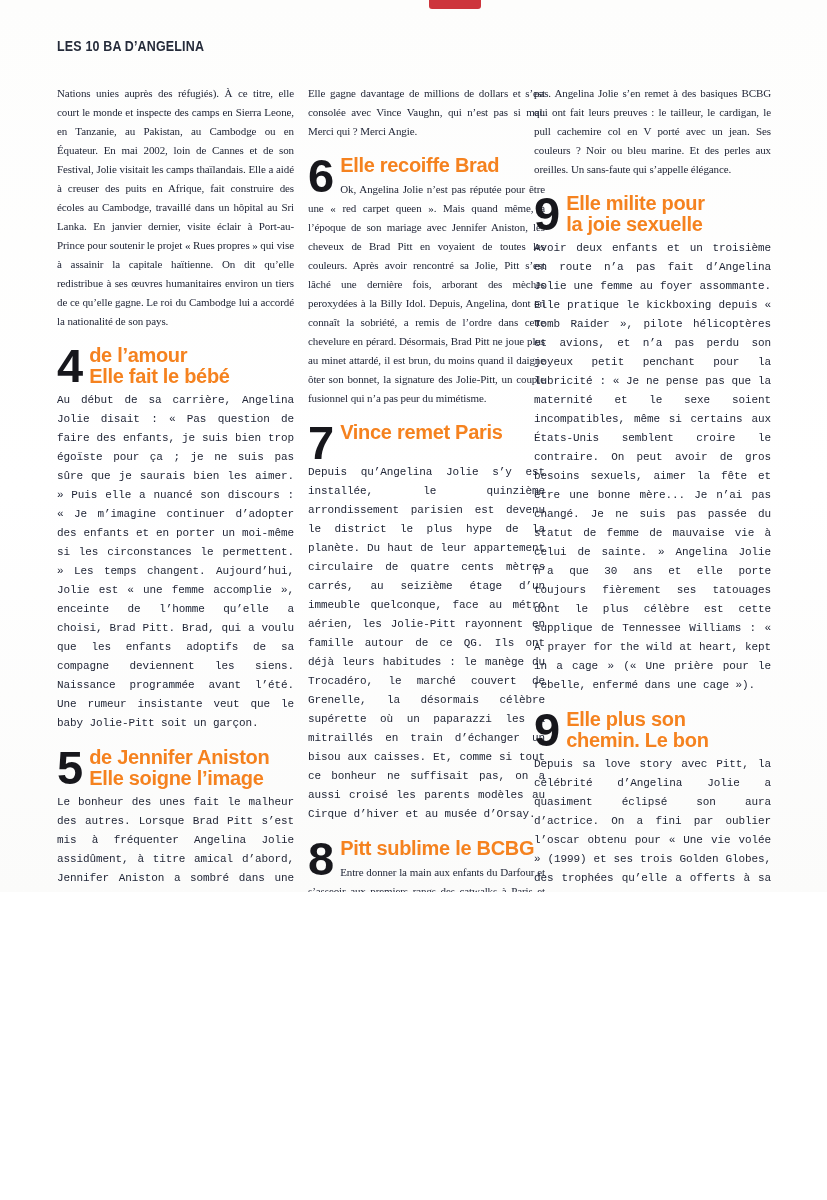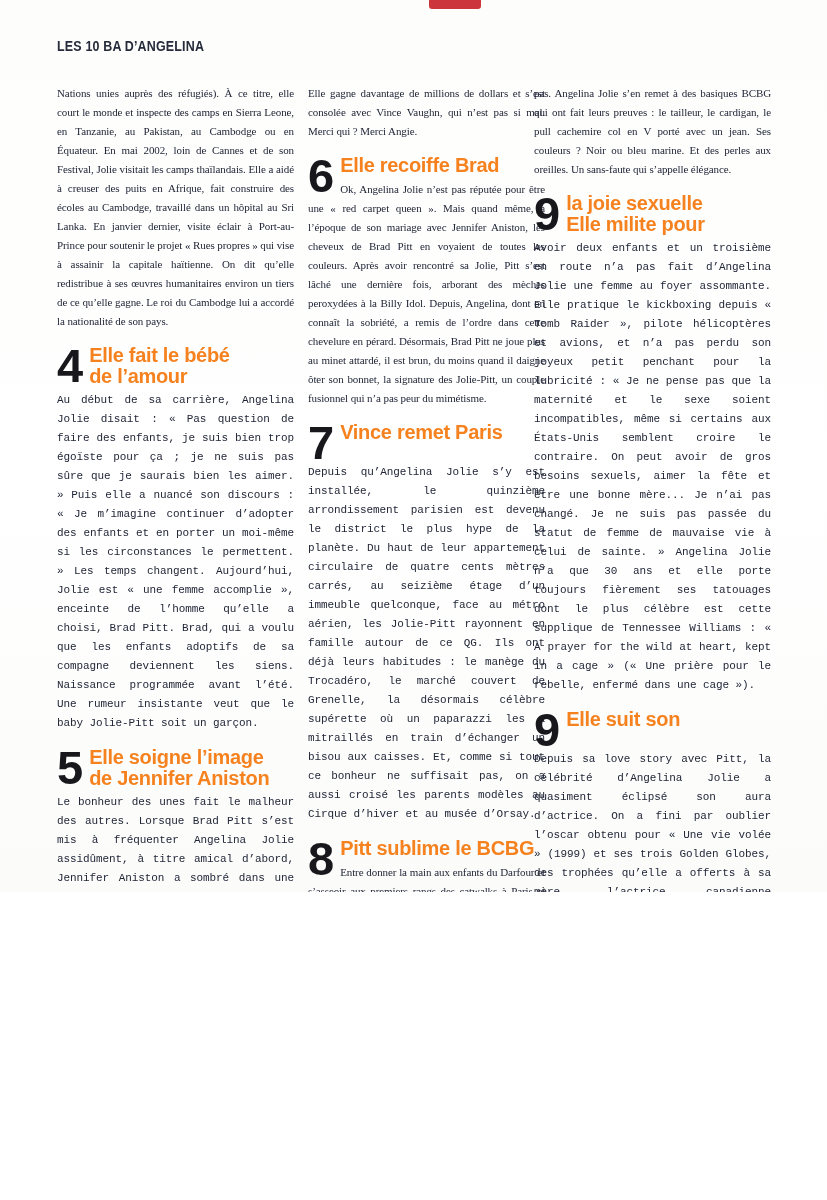--- a/index.html
+++ b/index.html
@@ -67,31 +67,31 @@
   <div class="red-tab"></div>
 
   <div class="kicker">LES 10 BA D’ANGELINA</div>
 
   <div class="col col1">
     <p class="body">Nations unies auprès des réfugiés). À ce titre, elle court le monde et inspecte des camps en Sierra Leone, en Tanzanie, au Pakistan, au Cambodge ou en Équateur. En mai 2002, loin de Cannes et de son Festival, Jolie visitait les camps thaïlandais. Elle a aidé à creuser des puits en Afrique, fait construire des écoles au Cambodge, travaillé dans un hôpital au Sri Lanka. En janvier dernier, visite éclair à Port-au-Prince pour soutenir le projet « Rues propres » qui vise à assainir la capitale haïtienne. On dit qu’elle redistribue à ses œuvres humanitaires environ un tiers de ce qu’elle gagne. Le roi du Cambodge lui a accordé la nationalité de son pays.</p>
 
     <section class="sec st2">
       <div class="num">4</div>
       <h3 class="title">
+        <span class="tl">de l’amour</span>
         <span class="tl">Elle fait le bébé</span>
-        <span class="tl">de l’amour</span>
       </h3>
       <p class="body">Au début de sa carrière, Angelina Jolie disait : « Pas question de faire des enfants, je suis bien trop égoïste pour ça ; je ne suis pas sûre que je saurais bien les aimer. » Puis elle a nuancé son discours : « Je m’imagine continuer d’adopter des enfants et en porter un moi-même si les circonstances le permettent. » Les temps changent. Aujourd’hui, Jolie est « une femme accomplie », enceinte de l’homme qu’elle a choisi, Brad Pitt. Brad, qui a voulu que les enfants adoptifs de sa compagne deviennent les siens. Naissance programmée avant l’été. Une rumeur insistante veut que le baby Jolie-Pitt soit un garçon.</p>
     </section>
 
     <section class="sec st2">
       <div class="num">5</div>
       <h3 class="title">
+        <span class="tl">de Jennifer Aniston</span>
         <span class="tl">Elle soigne l’image</span>
-        <span class="tl">de Jennifer Aniston</span>
       </h3>
       <p class="body">Le bonheur des unes fait le malheur des autres. Lorsque Brad Pitt s’est mis à fréquenter Angelina Jolie assidûment, à titre amical d’abord, Jennifer Aniston a sombré dans une dépression larvée mais s’est drapée dans une dignité qui a fait craquer l’Amérique. Angelina la méchante versus Jennifer la sainte, c’est le feuilleton people de l’été 2005, baptisé « dossier Brangelina » (contraction de leurs deux prénoms) par les tabloïds. Aniston a perdu son mari, mais sa cote de popularité n’a jamais été aussi élevée.</p>
     </section>
   </div>
 
   <div class="col col2">
     <p class="body">Elle gagne davantage de millions de dollars et s’est consolée avec Vince Vaughn, qui n’est pas si mal. Merci qui ? Merci Angie.</p>
 
     <section class="sec st1">
       <div class="num">6</div>
@@ -117,30 +117,31 @@
       <p class="body">Entre donner la main aux enfants du Darfour et s’asseoir aux premiers rangs des catwalks à Paris et Milan, Angelina Jolie a choisi. Elle n’est pas une bête de mode et ne reconnaîtrait peut-être pas au premier coup d’œil une robe Azzaro de la collection 1971. Elle le confesse : « Je suis nulle en look ». Ça ne se voit</p>
     </section>
   </div>
 
   <div class="col col3">
     <p class="body">pas. Angelina Jolie s’en remet à des basiques BCBG qui ont fait leurs preuves : le tailleur, le cardigan, le pull cachemire col en V porté avec un jean. Ses couleurs ? Noir ou bleu marine. Et des perles aux oreilles. Un sans-faute qui s’appelle élégance.</p>
 
     <section class="sec st2">
       <div class="num">9</div>
       <h3 class="title">
+        <span class="tl">Elle milite pour</span>
         <span class="tl">la joie sexuelle</span>
-        <span class="tl">Elle milite pour</span>
       </h3>
       <p class="body">Avoir deux enfants et un troisième en route n’a pas fait d’Angelina Jolie une femme au foyer assommante. Elle pratique le kickboxing depuis « Tomb Raider », pilote hélicoptères et avions, et n’a pas perdu son joyeux petit penchant pour la lubricité : « Je ne pense pas que la maternité et le sexe soient incompatibles, même si certains aux États-Unis semblent croire le contraire. On peut avoir de gros besoins sexuels, aimer la fête et être une bonne mère... Je n’ai pas changé. Je ne suis pas passée du statut de femme de mauvaise vie à celui de sainte. » Angelina Jolie n’a que 30 ans et elle porte toujours fièrement ses tatouages dont le plus célèbre est cette supplique de Tennessee Williams : « A prayer for the wild at heart, kept in a cage » (« Une prière pour le rebelle, enfermé dans une cage »).</p>
     </section>
 
     <section class="sec st2">
       <div class="num">9</div>
       <h3 class="title">
-        <span class="tl">Elle suit son</span>
+        <span class="tl">Elle plus son</span>
+        <span class="tl">chemin. Le bon</span>
       </h3>
       <p class="body">Depuis sa love story avec Pitt, la célébrité d’Angelina Jolie a quasiment éclipsé son aura d’actrice. On a fini par oublier l’oscar obtenu pour « Une vie volée » (1999) et ses trois Golden Globes, des trophées qu’elle a offerts à sa mère, l’actrice canadienne Marcheline Bertrand, qui est aussi son inspiratrice. Angelina Jolie vient de terminer le tournage de « The Good Shepherd » de Robert DeNiro, une histoire secrète de la CIA, avec Matt Damon. Mais l’année 2006 est celle du bébé, pas du retour à Hollywood : « Au regard de mes activités de militante, le cinéma me paraît bien fade. Je pense que ma vie va l’emporter sur le cinéma. J’arrêterai alors progressivement de faire des films. » Angelina Jolie ou la beauté de la conscience.  ●</p>
     </section>
   </div>
 
   <div class="footer">104 COSMOPOLITAN mai 2006</div>
 
   <div class="watermark">www.angelinajoliemagazines.com</div>
 
 </div>

